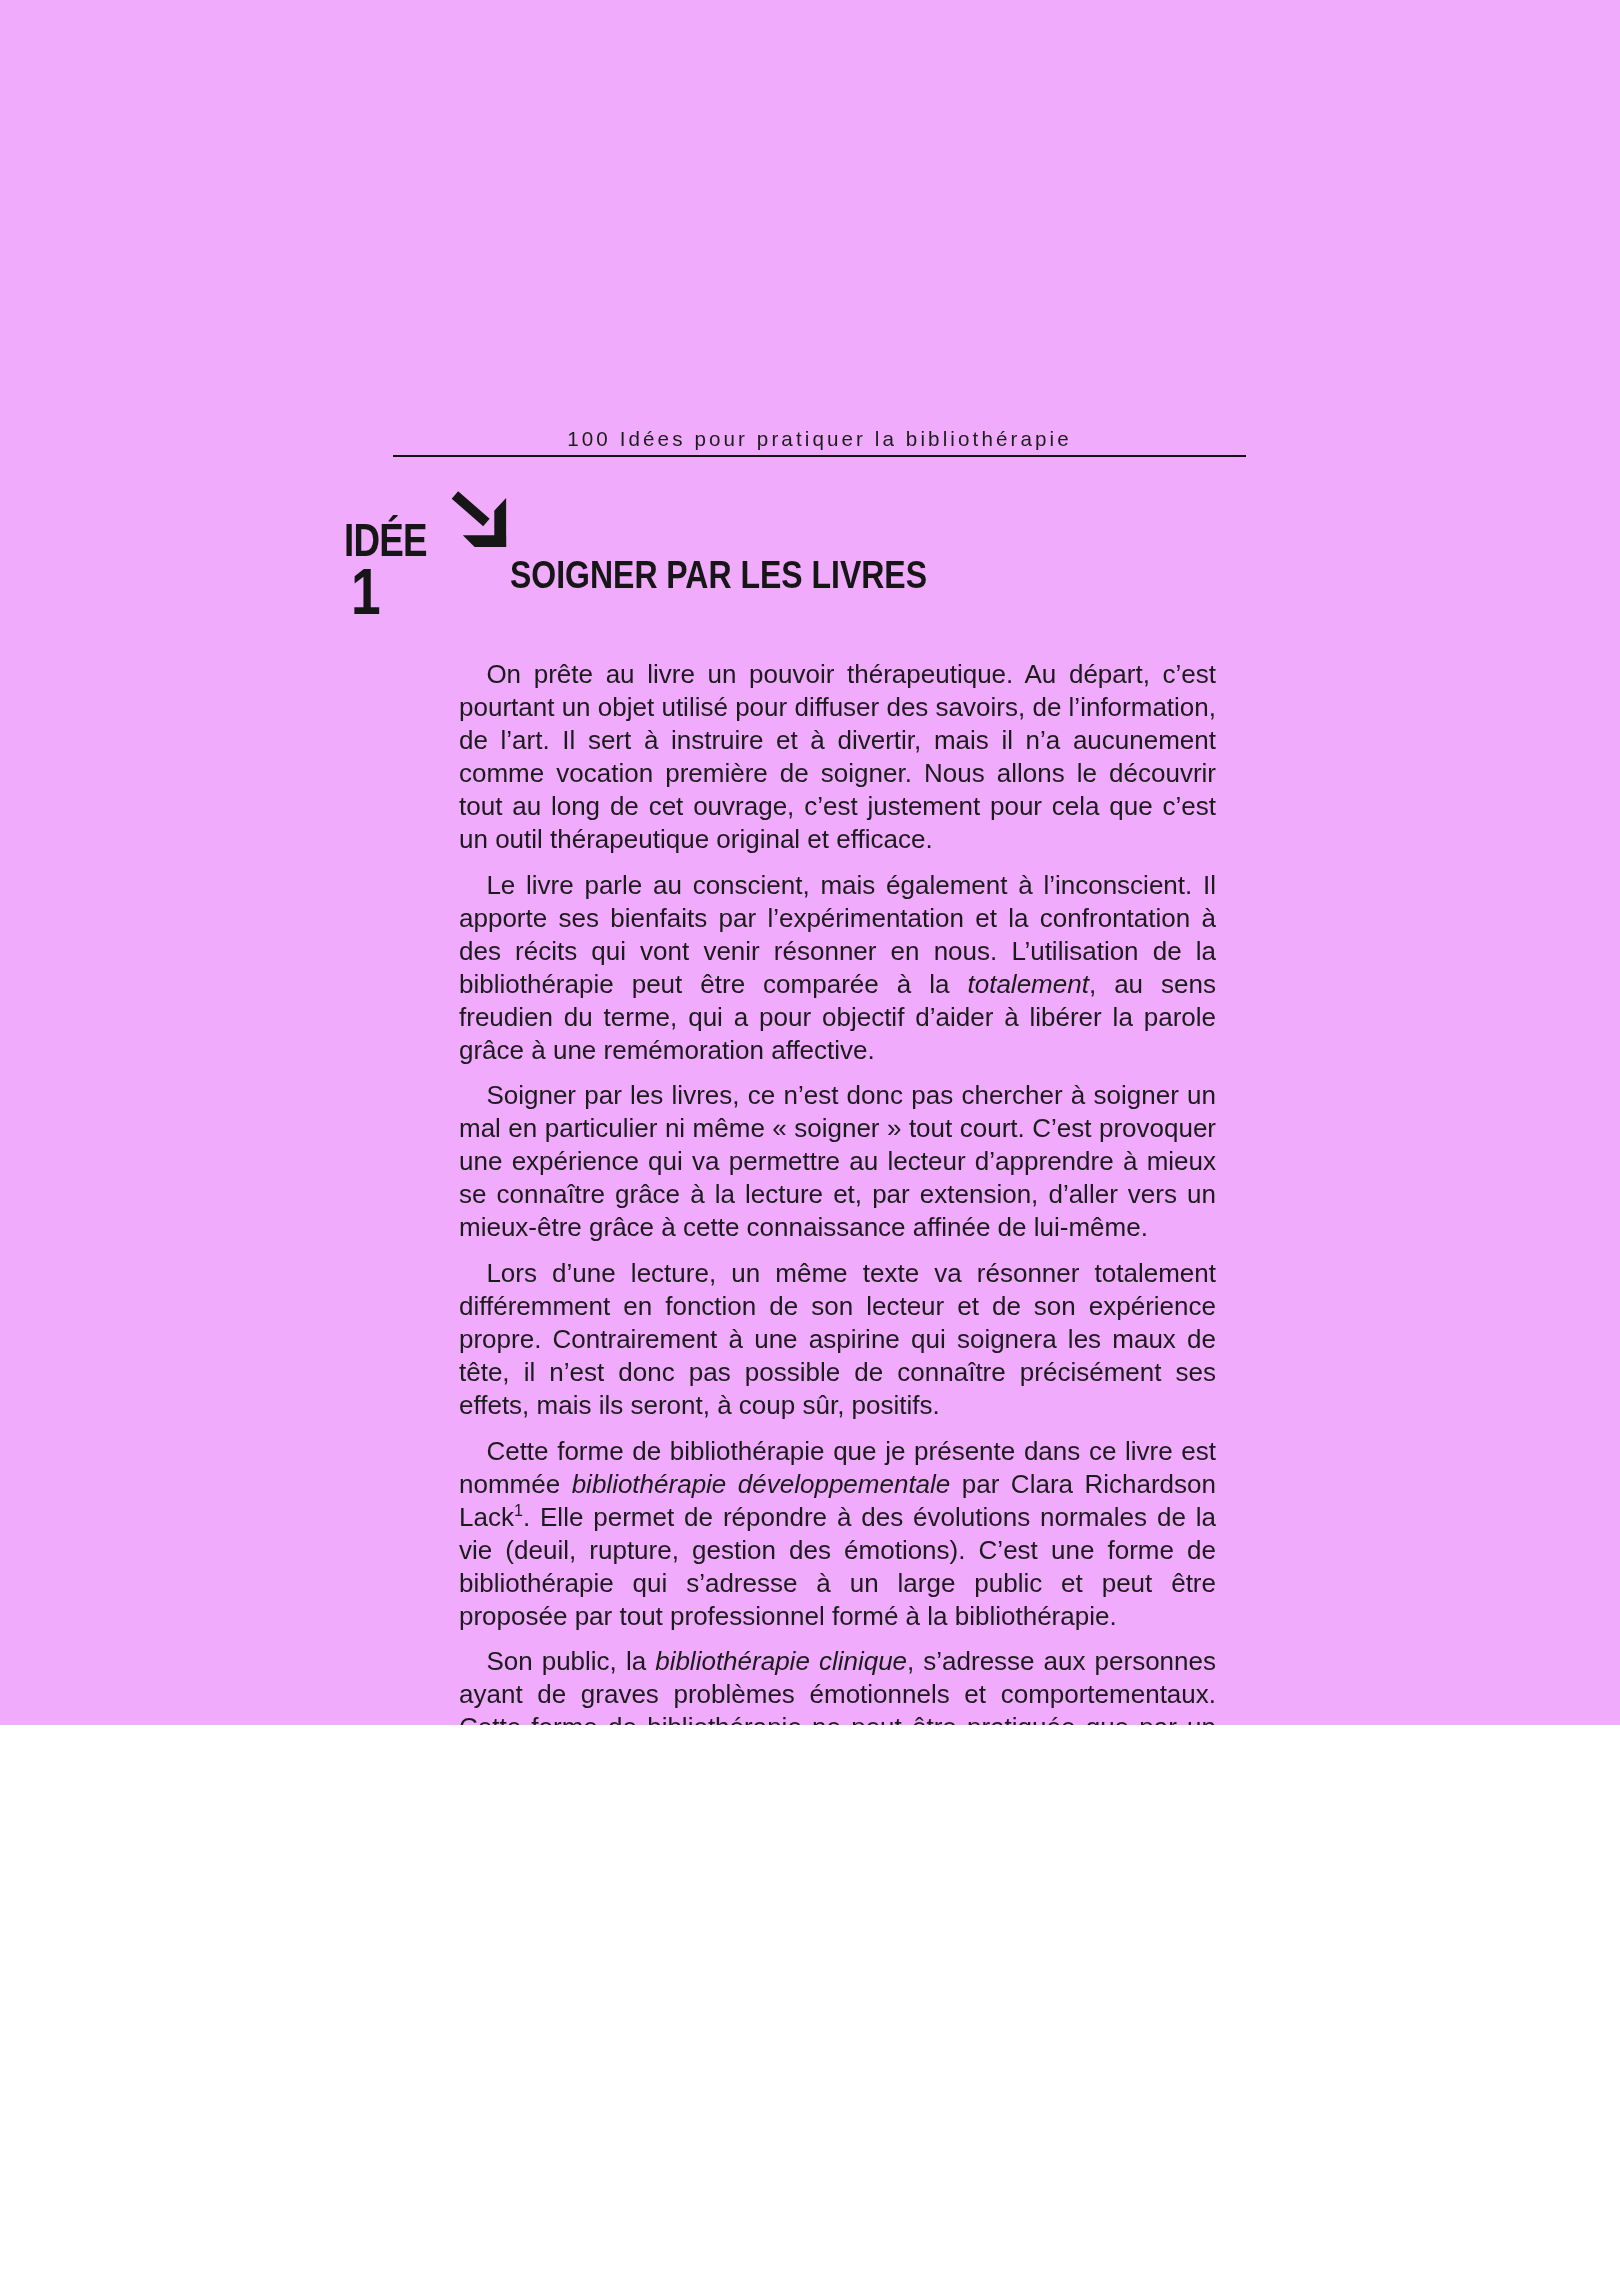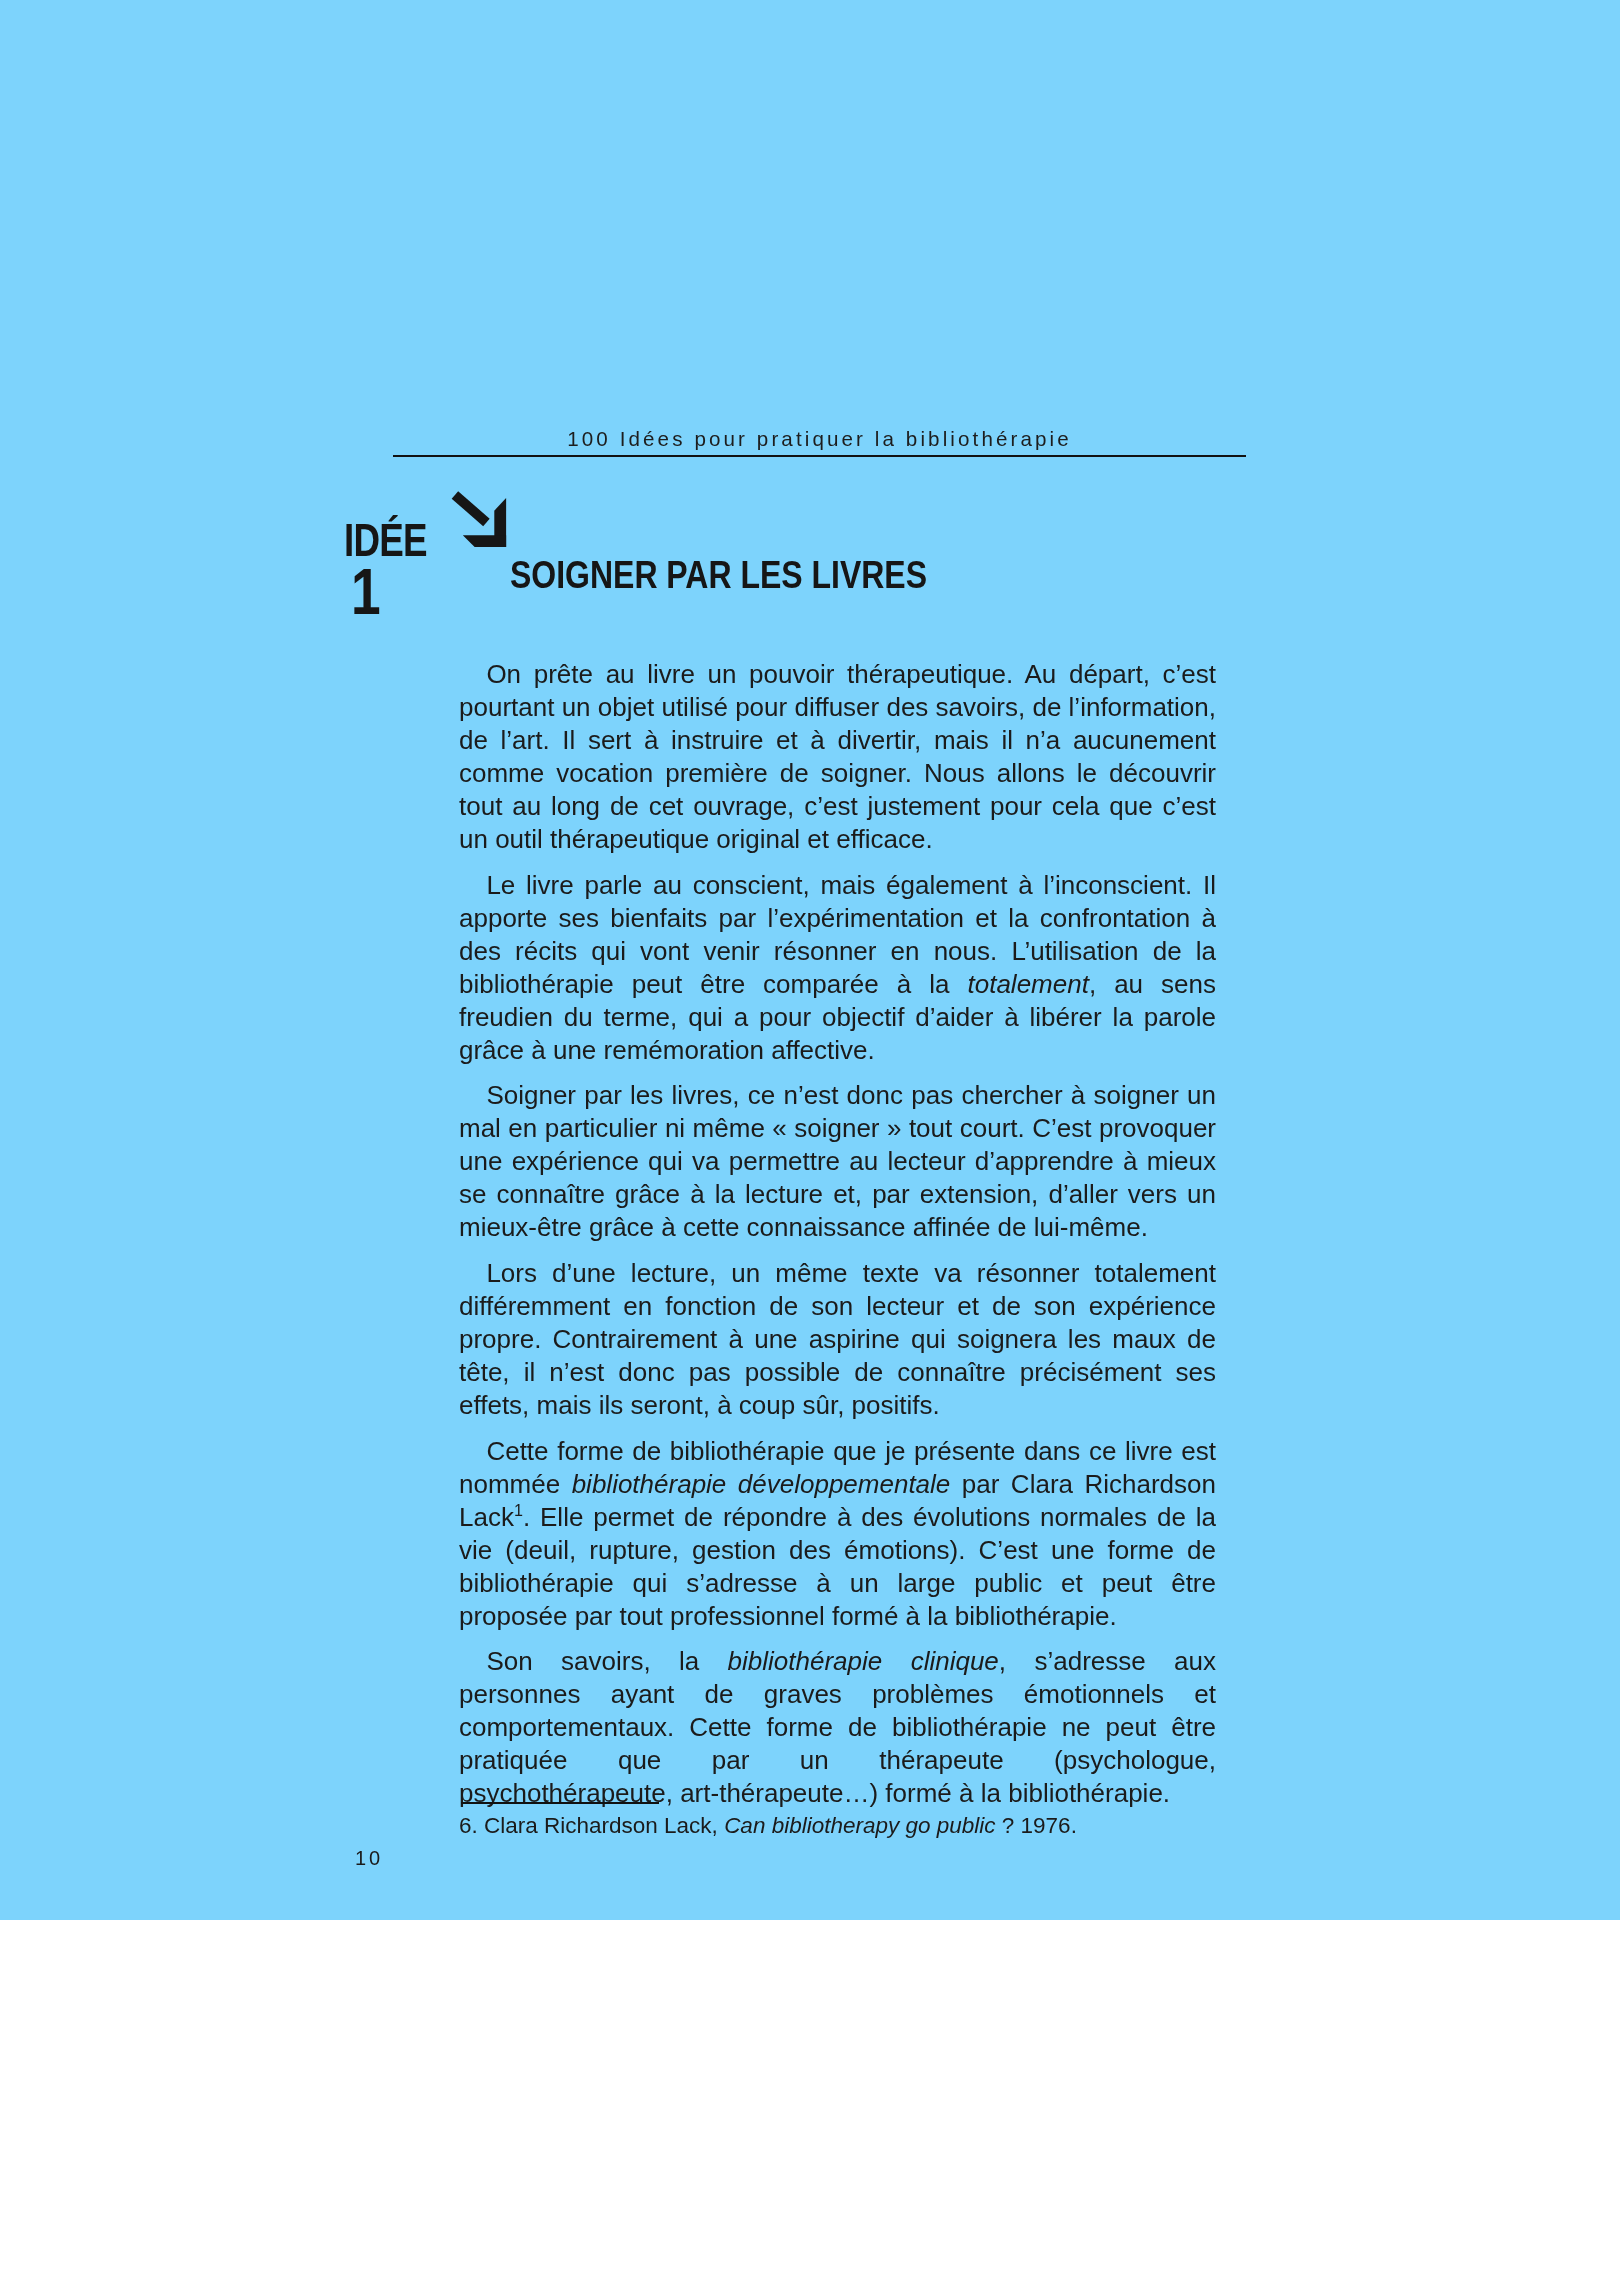--- a/index.html
+++ b/index.html
@@ -3,22 +3,22 @@
 <meta charset="utf-8">
 <style>
   html, body {
     margin: 0;
     padding: 0;
     background: #ffffff;
   }
   .page {
     position: relative;
     width: 1620px;
-    height: 1920px;
-    background: #7dd3fc;
+    height: 1725px;
+    background: #f0abfc;
     font-family: "Liberation Sans", sans-serif;
     color: #1a1a1a;
     overflow: hidden;
   }
   .running-head {
     position: absolute;
     top: 427px;
     left: 393px;
     width: 853px;
     text-align: center;
@@ -147,21 +147,21 @@
   <div class="idee-number">1</div>
 
   <h1 class="chapter-title">SOIGNER PAR LES LIVRES</h1>
 
   <div class="body-text">
       <p><span>On prête au livre un pouvoir thérapeutique. Au départ, c’est pourtant un objet utilisé pour diffuser des savoirs, de l’information, de l’art. Il sert à instruire et à divertir, mais il n’a aucunement comme vocation première de soigner. Nous allons le découvrir tout au long de cet ouvrage, c’est justement pour cela que c’est un outil thérapeutique original et efficace.</span></p>
       <p><span>Le livre parle au conscient, mais également à l’inconscient. Il apporte ses bienfaits par l’expérimentation et la confrontation à des récits qui vont venir résonner en nous. L’utilisation de la bibliothérapie peut être comparée à la </span><i>totalement</i><span>, au sens freudien du terme, qui a pour objectif d’aider à libérer la parole grâce à une remémoration affective.</span></p>
       <p><span>Soigner par les livres, ce n’est donc pas chercher à soigner un mal en particulier ni même « soigner » tout court. C’est provoquer une expérience qui va permettre au lecteur d’apprendre à mieux se connaître grâce à la lecture et, par extension, d’aller vers un mieux-être grâce à cette connaissance affinée de lui-même.</span></p>
       <p><span>Lors d’une lecture, un même texte va résonner totalement différemment en fonction de son lecteur et de son expérience propre. Contrairement à une aspirine qui soignera les maux de tête, il n’est donc pas possible de connaître précisément ses effets, mais ils seront, à coup sûr, positifs.</span></p>
       <p><span>Cette forme de bibliothérapie que je présente dans ce livre est nommée </span><i>bibliothérapie développementale</i><span> par Clara Richardson Lack</span><sup>1</sup><span>. Elle permet de répondre à des évolutions normales de la vie (deuil, rupture, gestion des émotions). C’est une forme de bibliothérapie qui s’adresse à un large public et peut être proposée par tout professionnel formé à la bibliothérapie.</span></p>
-      <p><span>Son savoirs, la </span><i>bibliothérapie clinique</i><span>, s’adresse aux personnes ayant de graves problèmes émotionnels et comportementaux. Cette forme de bibliothérapie ne peut être pratiquée que par un thérapeute (psychologue, psychothérapeute, art-thérapeute…) formé à la bibliothérapie.</span></p>
+      <p><span>Son public, la </span><i>bibliothérapie clinique</i><span>, s’adresse aux personnes ayant de graves problèmes émotionnels et comportementaux. Cette forme de bibliothérapie ne peut être pratiquée que par un thérapeute (psychologue, psychothérapeute, art-thérapeute…) formé à la bibliothérapie.</span></p>
     </div>
 
   <div class="footnote-rule"></div>
 
   <div class="footnote"><span>6. Clara Richardson Lack, </span><i>Can bibliotherapy go public</i><span> ? 1976.</span></div>
 
   <div class="page-number">10</div>
 
 </div>
 

